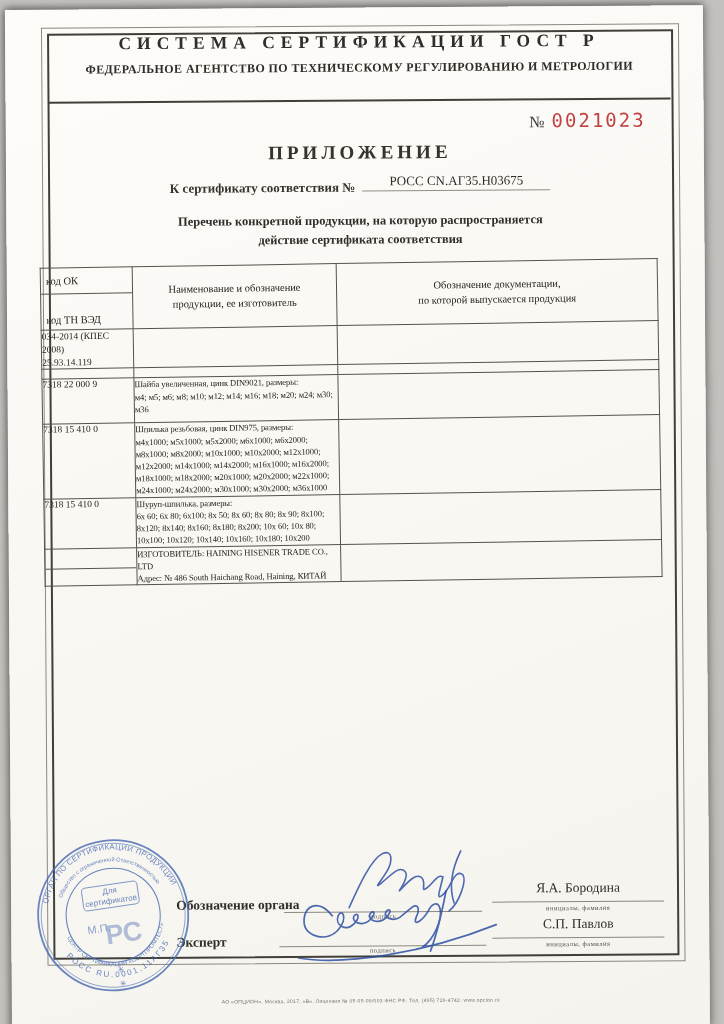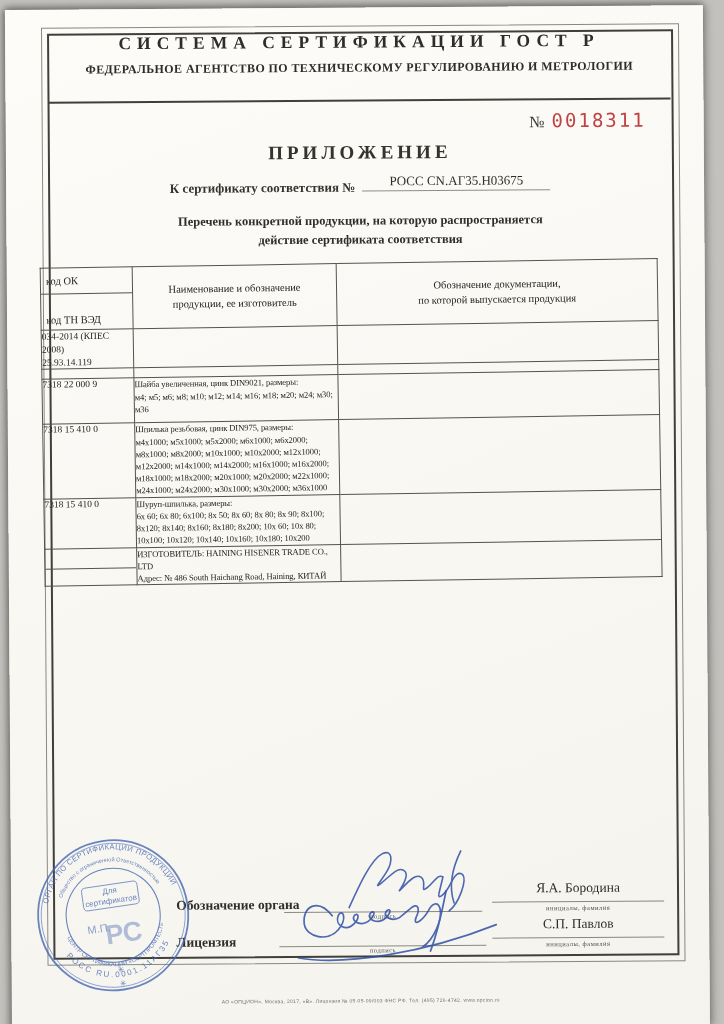--- a/index.html
+++ b/index.html
@@ -71,21 +71,21 @@
     <div class="frame-inner"></div>
   </div>
   <div class="header-rule"></div>
 
   <div class="head-block">
     <div class="head-line1">СИСТЕМА СЕРТИФИКАЦИИ ГОСТ Р</div>
     <div class="head-line2">ФЕДЕРАЛЬНОЕ АГЕНТСТВО ПО ТЕХНИЧЕСКОМУ РЕГУЛИРОВАНИЮ И МЕТРОЛОГИИ</div>
   </div>
 
   <div class="serial">
-    <span class="pre">№</span><span class="num">0018311</span>
+    <span class="pre">№</span><span class="num">0021023</span>
   </div>
 
   <div class="doc-title">ПРИЛОЖЕНИЕ</div>
 
   <div class="cert-line">
     <span class="cert-label">К сертификату соответствия №</span><span class="cert-value">РОСС CN.АГ35.Н03675</span>
   </div>
 
   <div class="subtitle">
     <div>Перечень конкретной продукции,  на которую распространяется</div>
@@ -154,21 +154,21 @@
           <td class="name pre"></td>
         </tr>
       </tbody>
     </table>
   </div>
 
   <div class="role" style="left:165px;top:889px;">Обозначение органа</div>
   <div class="sig-line" style="left:273px;top:888px;width:198px;height:16px;">
     <span class="cap">подпись</span>
   </div>
-  <div class="role" style="left:165px;top:926px;">Лицензия</div>
+  <div class="role" style="left:165px;top:926px;">Эксперт</div>
   <div class="sig-line" style="left:268px;top:922px;width:207px;height:16px;">
     <span class="cap">подпись</span>
   </div>
 
   <div class="name-block" style="left:481px;top:874px;width:172px;">
     <div class="nm">Я.А. Бородина</div>
     <div class="cap">инициалы, фамилия</div>
   </div>
   <div class="name-block" style="left:481px;top:910px;width:172px;">
     <div class="nm">С.П. Павлов</div>

